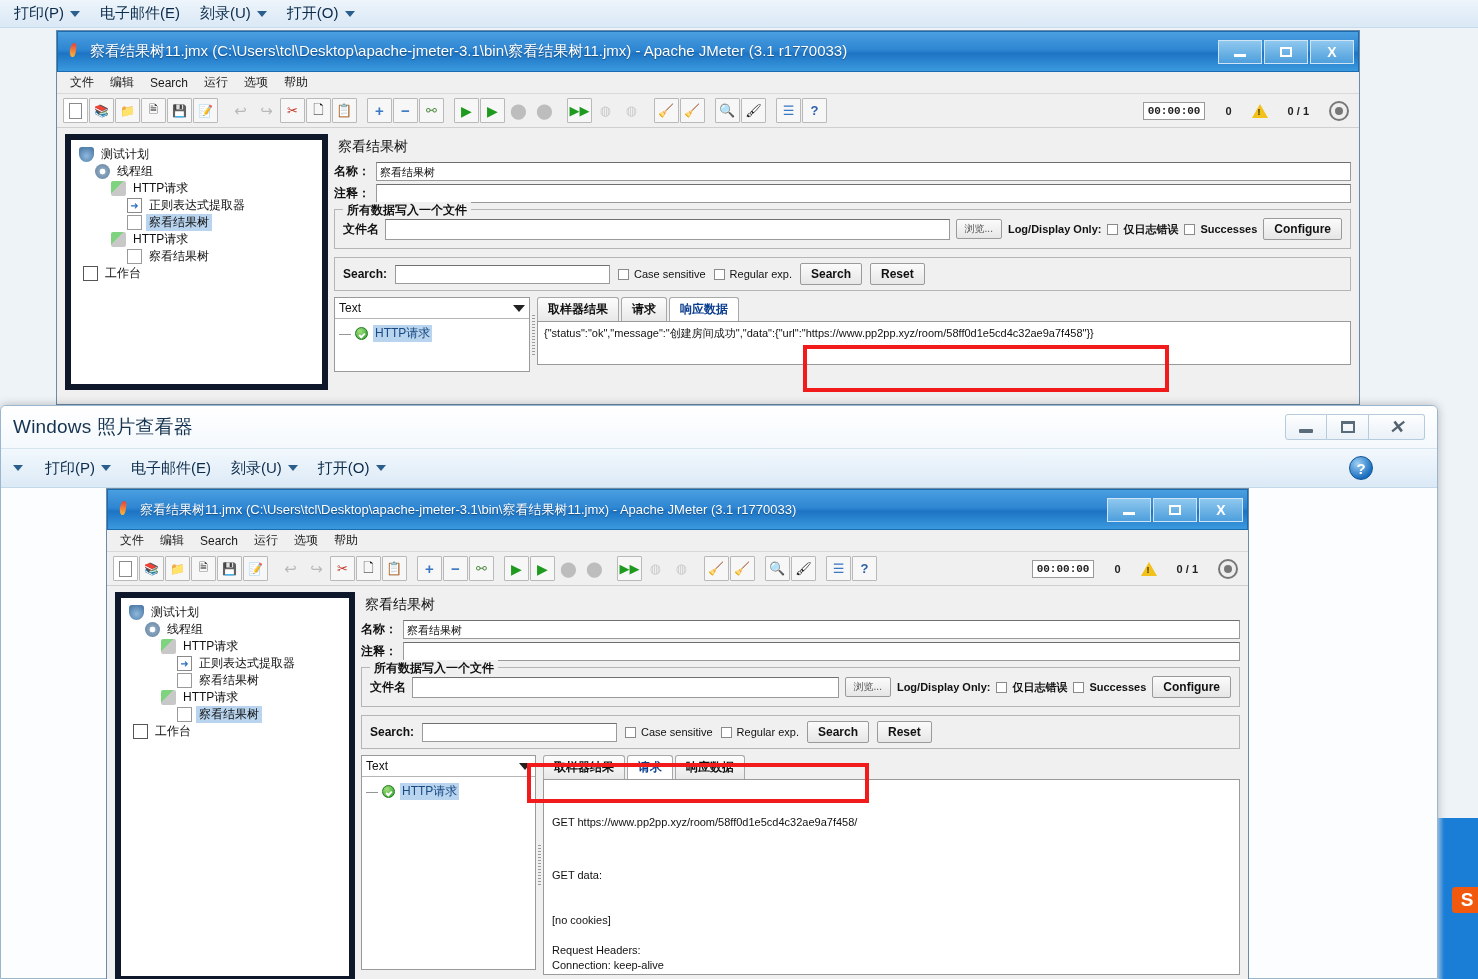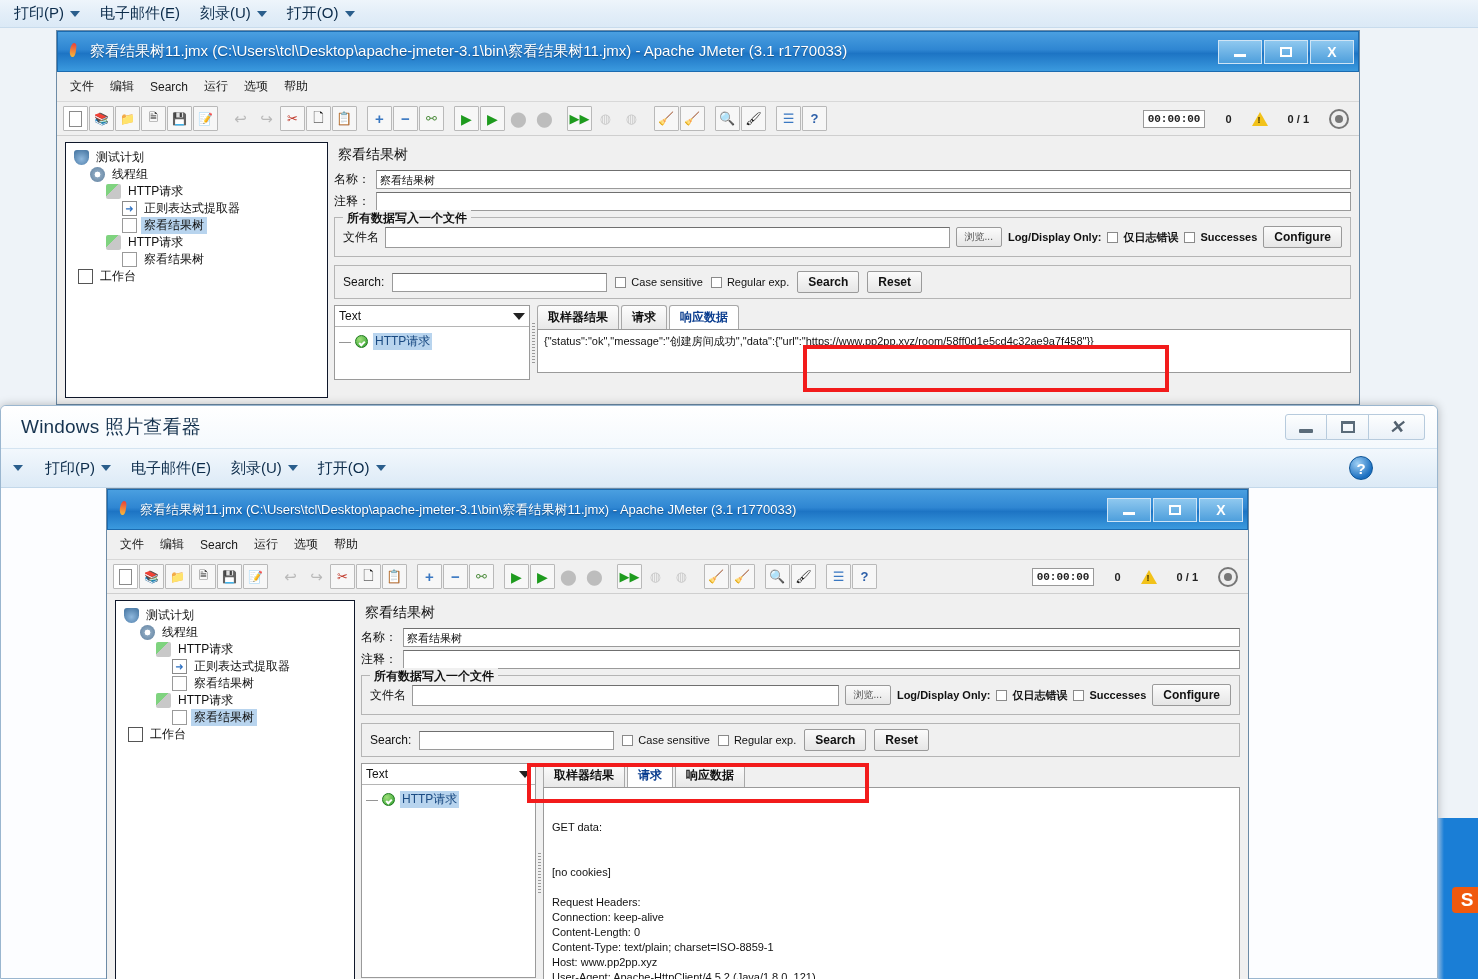--- a/index.html
+++ b/index.html
@@ -30,21 +30,21 @@
     background:#fcfdff;
     border:1px solid #9ab6cf; border-radius:6px 6px 0 0;
     box-shadow:0 0 10px rgba(0,0,0,.25);
   }
   .pv-titlebar {
     position:absolute; left:0; top:0; width:100%; height:42px;
     background:linear-gradient(to bottom,#ffffff 0%,#f4f9fd 100%);
     border-radius:5px 5px 0 0;
     display:flex; align-items:center; justify-content:space-between;
   }
-  .pv-title { font-size:19px; color:#16334f; padding-left:20px; letter-spacing:.2px;}
+  .pv-title { font-size:19px; color:#16334f; padding-left:12px; letter-spacing:.2px;}
   .pv-winbtns { display:flex; align-items:center; padding-right:12px; }
   .pv-winbtn {
     width:42px; height:26px; border:1px solid #b7cbdd; border-left:none;
     background:linear-gradient(to bottom,#fdfefe,#eaf1f8);
     display:flex; align-items:center; justify-content:center;
     font-size:14px; color:#3c4a56;
   }
   .pv-winbtn:first-child { border-left:1px solid #b7cbdd; border-radius:3px 0 0 3px; }
   .pv-winbtn:last-child { border-radius:0 3px 3px 0; width:56px; }
   .glyph-min { width:14px;height:4px;background:#5a6b79;margin-top:8px;border-radius:1px;}
@@ -79,21 +79,21 @@
   .jm-winbtns { margin-left:auto; display:flex; gap:2px; padding-right:2px;}
   .jm-wb {
     width:44px;height:24px; border:1px solid #cfe4f5;
     background:linear-gradient(to bottom,#8fc8ef,#4e9fdc);
     display:flex;align-items:center;justify-content:center;color:#fff;font-size:14px;font-weight:bold;
   }
   .jm-wb .m { width:12px;height:3px;background:#fff;margin-top:7px;}
   .jm-wb .x { width:12px;height:10px;border:2px solid #fff;}
 
   .jm-menubar {
-    height:30px; background:#f0f0f0; border-bottom:1px solid #d8d8d8;
+    height:22px; background:#f0f0f0; border-bottom:1px solid #d8d8d8;
     display:flex; align-items:center; gap:2px; padding-left:6px;
   }
   .jm-menu-item { padding:2px 7px; font-size:12px; color:#1a1a1a; white-space:nowrap;}
   .jm-menu-item.en { font-family:"Liberation Sans",sans-serif; }
 
   .jm-toolbar {
     height:34px; background:#f0f0f0; border-bottom:1px solid #cfcfcf;
     display:flex; align-items:center; padding-left:6px; gap:1px;
   }
   .tb-btn {
@@ -106,32 +106,32 @@
   .tb-spacer { flex:1; }
   .tb-right { display:flex; align-items:center; gap:20px; padding-right:10px; font-size:11px; font-weight:bold; color:#222;}
   .tb-timer { background:#fff; border:1px solid #999; padding:2px 4px; font-size:11px; font-family:"Liberation Mono",monospace; }
   .warn-tri { width:0;height:0;border-left:8px solid transparent;border-right:8px solid transparent;border-bottom:14px solid #f2c21a; position:relative;}
   .warn-tri:after{content:"!";position:absolute;left:-2px;top:3px;font-size:9px;color:#3a2c00;font-weight:bold;}
   .circ-btn { width:20px;height:20px;border-radius:50%;border:2px solid #777;position:relative;background:#eee;}
   .circ-btn:before{content:"";position:absolute;left:4px;top:4px;width:8px;height:8px;border-radius:50%;background:#777;}
 
   .jm-body { display:flex; background:#f0f0f0; }
   .jm-tree {
-    background:#fff; border:1px solid #0f172a; margin:6px 0 0 8px;
+    background:#fff; border:6px solid #0f172a; margin:6px 0 0 8px;
     overflow:hidden; position:relative;
   }
   .tree-node { display:flex; align-items:center; height:17px; white-space:nowrap; font-size:12px; }
   .tree-label { padding:0 3px; }
   .tree-label.sel { background:#b8d4ee; }
   .tn-icon { width:15px;height:15px;margin-right:4px;flex:none;position:relative;}
 
   .jm-right { flex:1; margin:6px 8px 0 6px; }
   .panel-title { font-size:14px; padding:4px 2px 6px 4px; color:#111;}
   .form-row { display:flex; align-items:center; gap:6px; margin-bottom:3px; }
-  .form-label { font-size:12px; font-weight:normal; white-space:nowrap; }
+  .form-label { font-size:12px; font-weight:bold; white-space:nowrap; }
   .txt-input { flex:1; height:19px; background:#fff; border:1px solid #9a9a9a; border-top-color:#6f6f6f; font-size:11px; padding:1px 3px; line-height:16px;}
   .group {
     border:1px solid #b5b5b5; margin-top:6px; padding:8px 8px 8px 8px; position:relative;
   }
   .group-title { position:absolute; top:-8px; left:8px; background:#f0f0f0; padding:0 4px; font-size:12px; font-weight:bold;}
   .btn {
     border:1px solid #9a9a9a; background:linear-gradient(to bottom,#fbfbfb,#e6e6e6);
     padding:3px 10px; font-size:12px; font-weight:bold; border-radius:2px; white-space:nowrap;
   }
   .btn.small { padding:2px 8px; font-size:10px; font-weight:normal; color:#555;}
@@ -589,20 +589,21 @@
           <div class="splitter">
               <i></i>
             </div>
           <div class="res-right">
             <div class="tabs">
               <span class="tab">取样器结果</span>
               <span class="tab active">请求</span>
               <span class="tab">响应数据</span>
             </div>
             <div class="resp-area" style="height:196px;padding:0">
+              <div style="padding:5px 6px 6px 8px">GET https://www.pp2pp.xyz/room/58ff0d1e5cd4c32ae9a7f458/</div>
               <div style="padding:2px 6px 0 8px;line-height:15px">GET data:
 
 
 [no cookies]
 
 Request Headers:
 Connection: keep-alive
 Content-Length: 0
 Content-Type: text/plain; charset=ISO-8859-1
 Host: www.pp2pp.xyz

